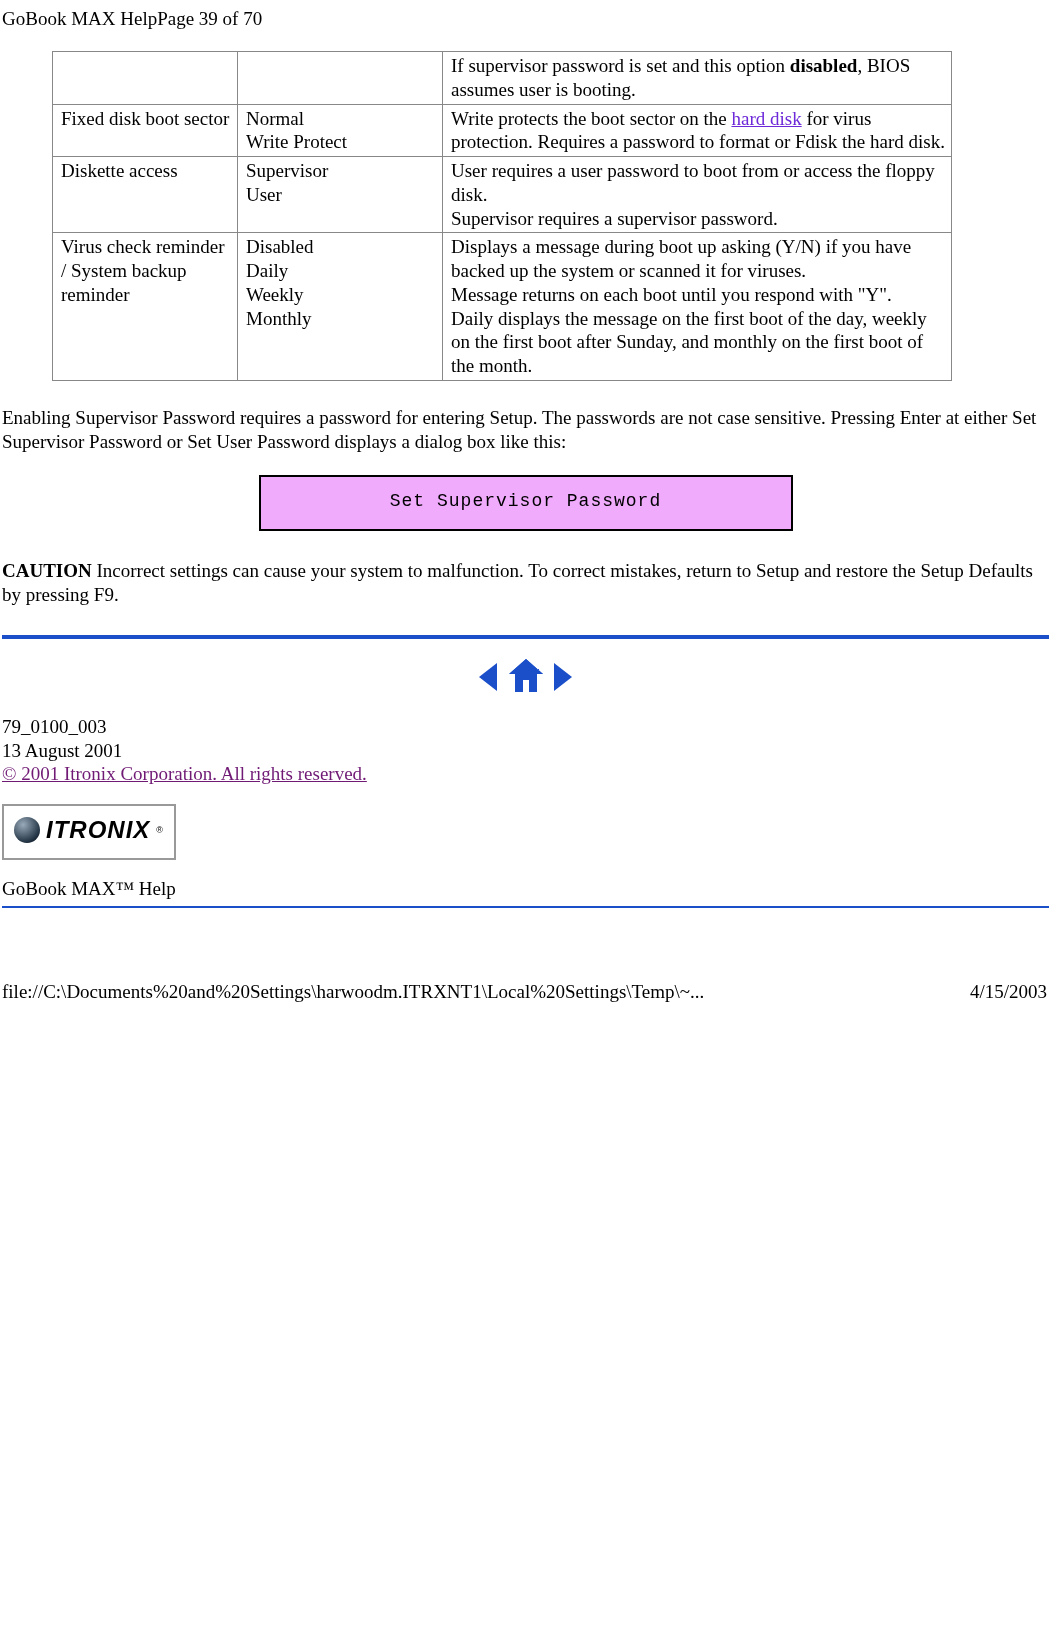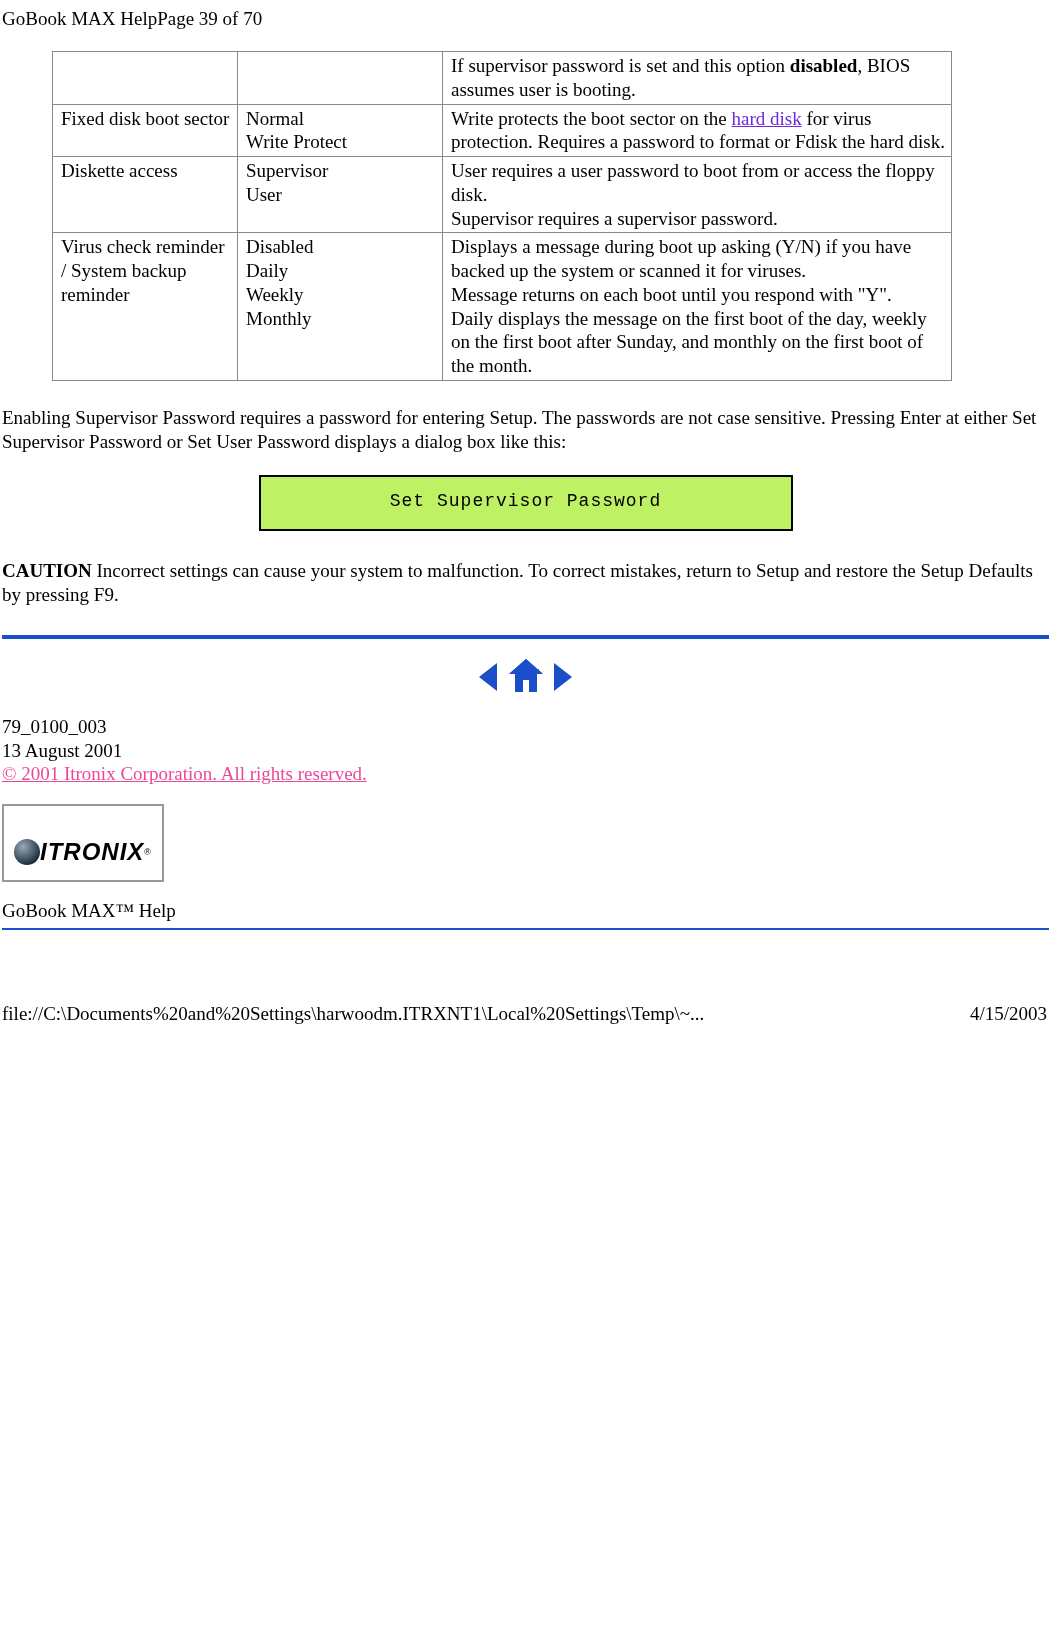--- a/index.html
+++ b/index.html
@@ -32,34 +32,34 @@
     line-height: 1.25;
   }
   .col1 { width: 170px; margin-top: 22px; }
   .col2 { width: 190px; }
   .col3 { }
   p {
     margin: 0 0  22px 0;
     line-height: 1.25;
   }
   .link {
-    color: #ec4899;
+    color: #701a75;
     text-decoration: underline;
   }
   .plink {
     color: #6d28d9;
     text-decoration: underline;
   }
   .dialog-box {
     width: 530px;
     margin: 12px auto 28px auto;
     border: 2px solid #000;
     font-family: "Courier New", monospace;
     font-size: 18px;
-    background: #bef264;
+    background: #f0abfc;
   }
   .dialog-title {
     text-align: center;
     padding: 14px 0 18px 0;
     letter-spacing: 1px;
   }
   .dialog-body {
     padding: 0 22px 34px 22px;
     white-space: pre;
     letter-spacing: 1px;
@@ -95,22 +95,21 @@
     margin-bottom: 18px;
   }
   .logo-text {
     font-family: Arial, Helvetica, sans-serif;
     font-weight: 900;
     font-style: italic;
     font-size: 24px;
     letter-spacing: 1px;
     display: inline-flex;
     align-items: center;
-    gap: 0;
-    margin-top: 22px;
+    gap: 6px;
   }
   .logo-ball {
     width: 26px; height: 26px; border-radius: 50%;
     background: radial-gradient(circle at 35% 30%, #9ab 0%, #234 70%, #000 100%);
     display: inline-block;
   }
   .logo-reg { font-size: 9px; vertical-align: top; font-style: normal; font-weight: normal; }
   .footer {
     display: flex;
     justify-content: space-between;

